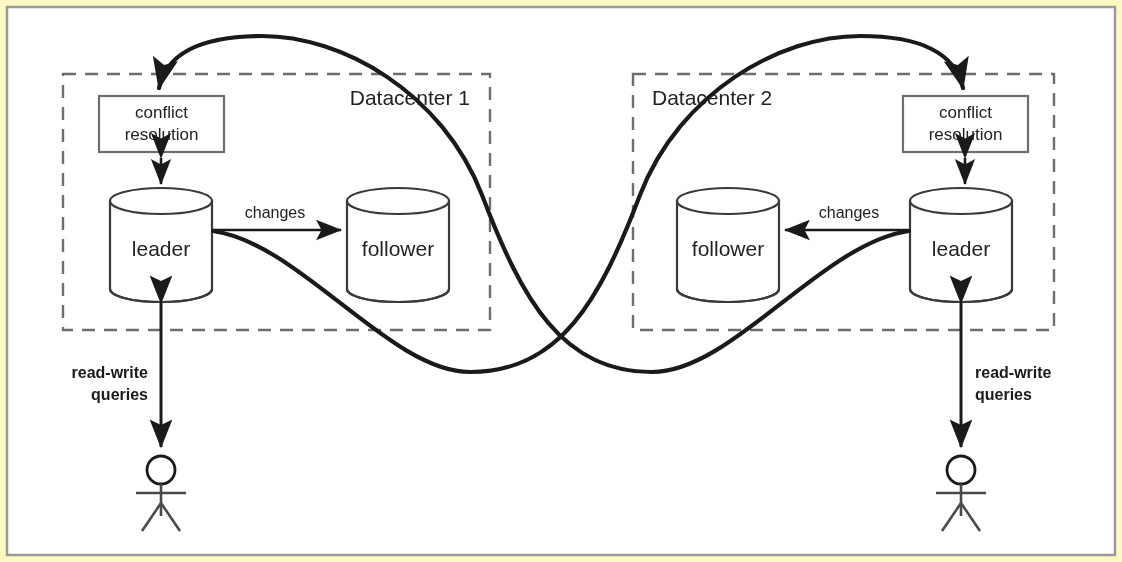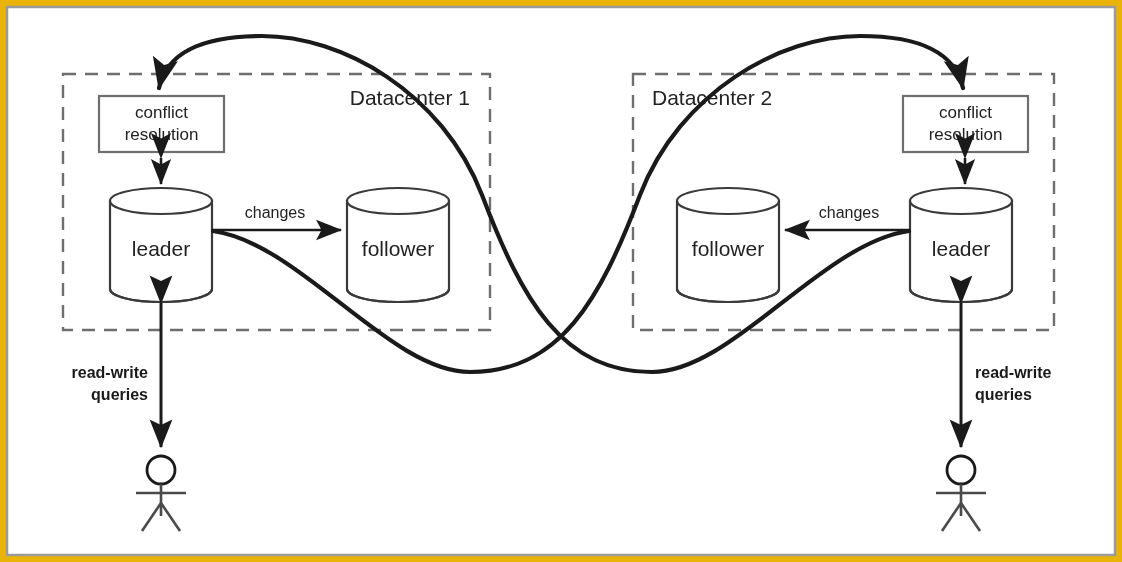--- a/index.html
+++ b/index.html
@@ -8,21 +8,21 @@
     padding: 0;
     background: #ffffff;
   }
   body {
     font-family: "Liberation Sans", sans-serif;
   }
   #canvas {
     position: relative;
     width: 1122px;
     height: 562px;
-    background: #eab308;
+    background: #fef9c3;
     overflow: hidden;
   }
   #diagram-svg {
     position: absolute;
     left: 0;
     top: 0;
     width: 1122px;
     height: 562px;
     display: block;
   }

